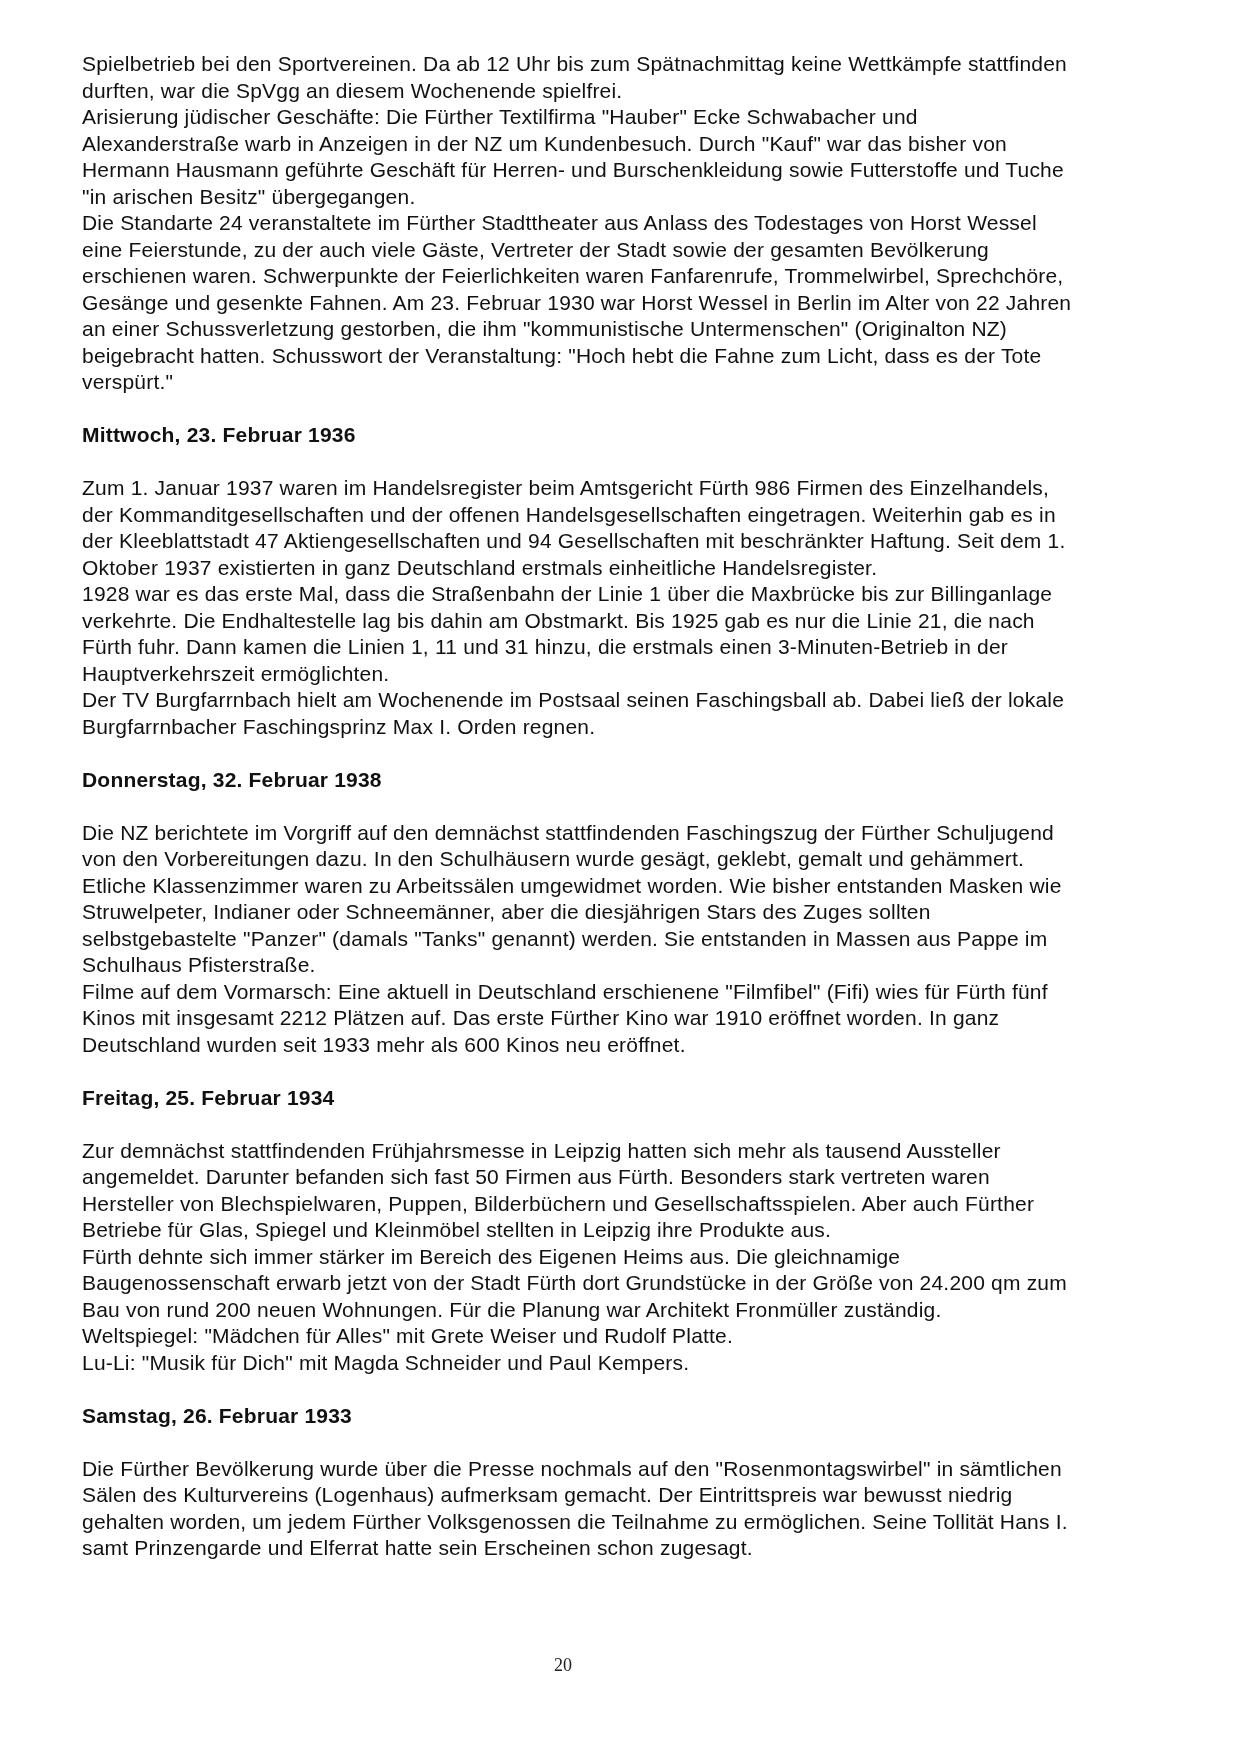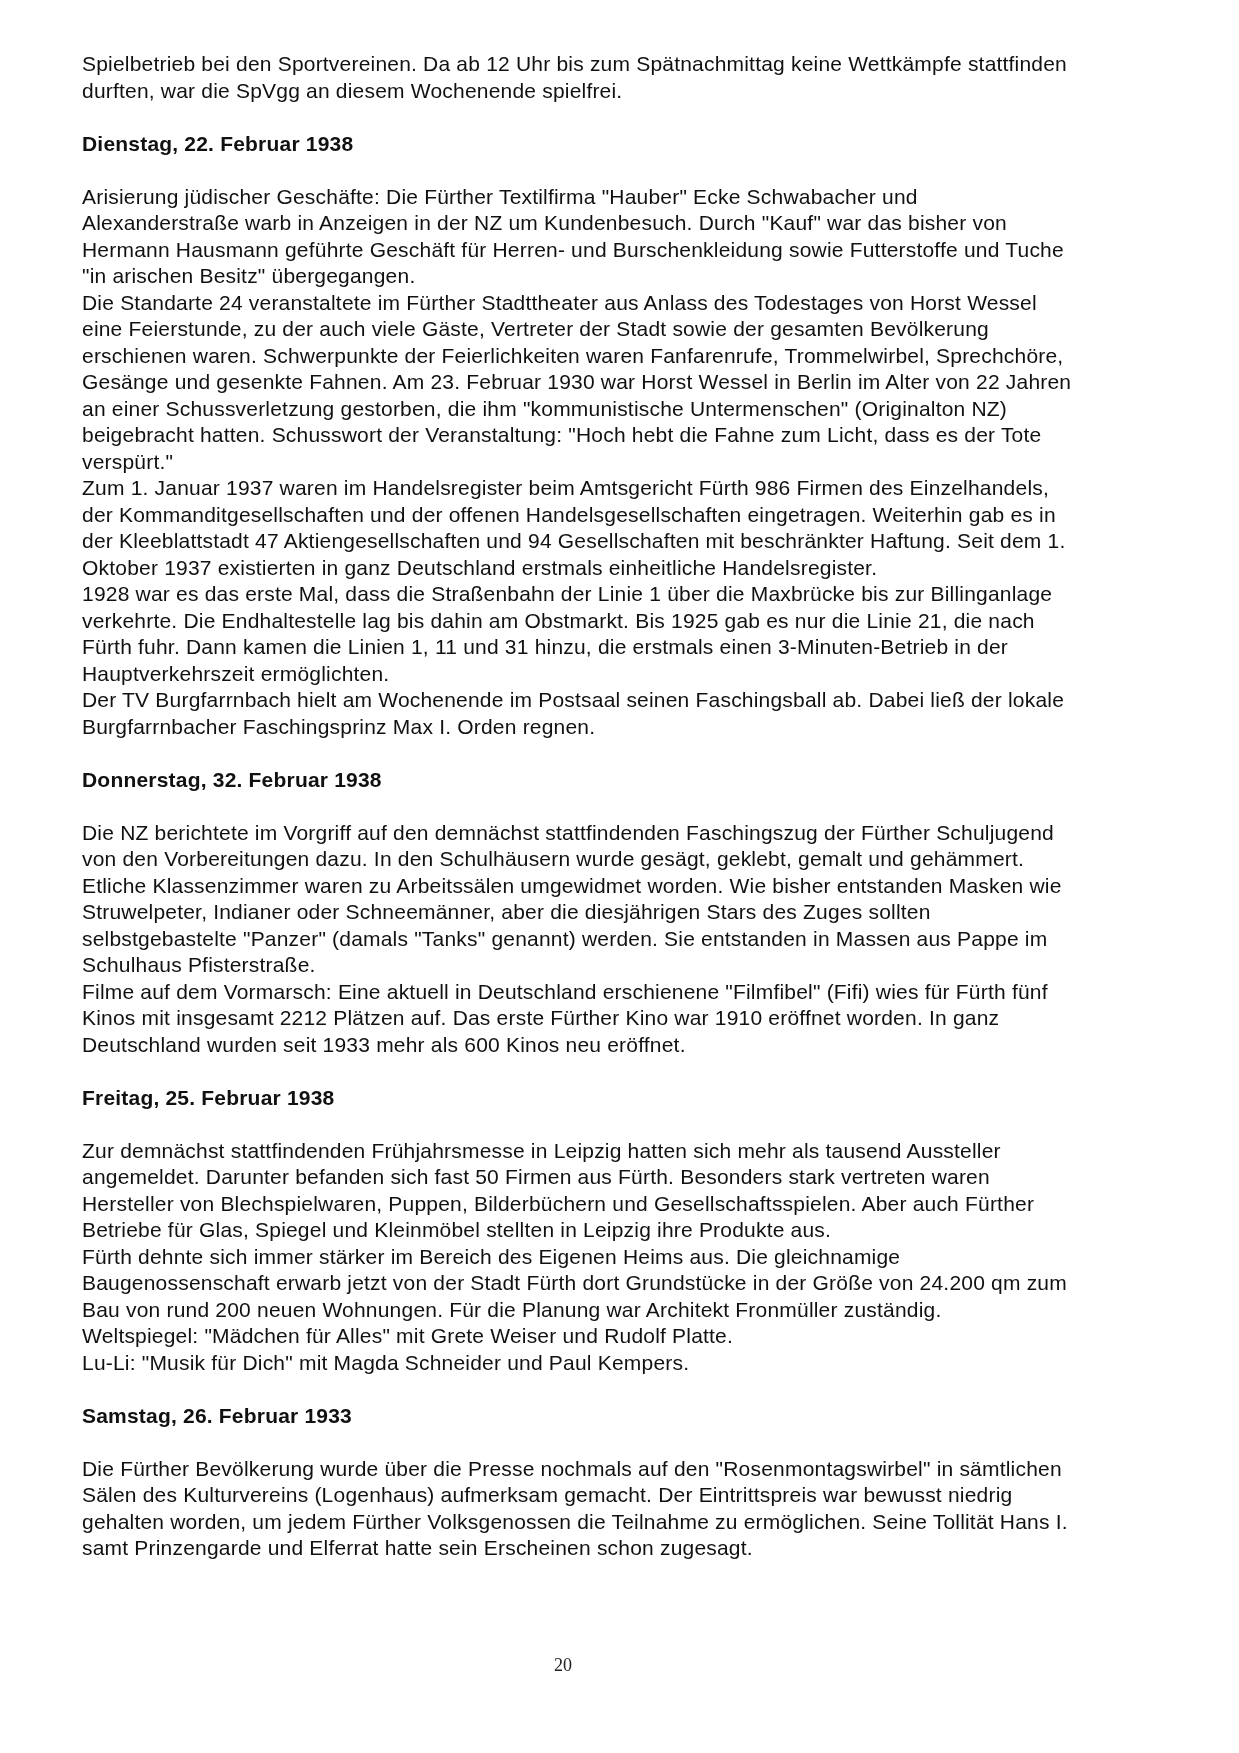--- a/index.html
+++ b/index.html
@@ -50,35 +50,35 @@
 </head>
 <body>
 
 <div class="page">
   <div class="content">
 
     <p class="para">Spielbetrieb bei den Sportvereinen. Da ab 12 Uhr bis zum Spätnachmittag keine Wettkämpfe stattfinden
 durften, war die SpVgg an diesem Wochenende spielfrei.</p>
 
     <section>
-      <h2 class="heading">Dienstag, 22. Februar 1938</h2>
       <p class="para">Arisierung jüdischer Geschäfte: Die Fürther Textilfirma "Hauber" Ecke Schwabacher und
 Alexanderstraße warb in Anzeigen in der NZ um Kundenbesuch. Durch "Kauf" war das bisher von
 Hermann Hausmann geführte Geschäft für Herren- und Burschenkleidung sowie Futterstoffe und Tuche
 "in arischen Besitz" übergegangen.
 Die Standarte 24 veranstaltete im Fürther Stadttheater aus Anlass des Todestages von Horst Wessel
 eine Feierstunde, zu der auch viele Gäste, Vertreter der Stadt sowie der gesamten Bevölkerung
 erschienen waren. Schwerpunkte der Feierlichkeiten waren Fanfarenrufe, Trommelwirbel, Sprechchöre,
 Gesänge und gesenkte Fahnen. Am 23. Februar 1930 war Horst Wessel in Berlin im Alter von 22 Jahren
 an einer Schussverletzung gestorben, die ihm "kommunistische Untermenschen" (Originalton NZ)
 beigebracht hatten. Schusswort der Veranstaltung: "Hoch hebt die Fahne zum Licht, dass es der Tote
 verspürt."</p>
     </section>
 
     <section>
+      <h2 class="heading">Mittwoch, 23. Februar 1936</h2>
       <p class="para">Zum 1. Januar 1937 waren im Handelsregister beim Amtsgericht Fürth 986 Firmen des Einzelhandels,
 der Kommanditgesellschaften und der offenen Handelsgesellschaften eingetragen. Weiterhin gab es in
 der Kleeblattstadt 47 Aktiengesellschaften und 94 Gesellschaften mit beschränkter Haftung. Seit dem 1.
 Oktober 1937 existierten in ganz Deutschland erstmals einheitliche Handelsregister.
 1928 war es das erste Mal, dass die Straßenbahn der Linie 1 über die Maxbrücke bis zur Billinganlage
 verkehrte. Die Endhaltestelle lag bis dahin am Obstmarkt. Bis 1925 gab es nur die Linie 21, die nach
 Fürth fuhr. Dann kamen die Linien 1, 11 und 31 hinzu, die erstmals einen 3-Minuten-Betrieb in der
 Hauptverkehrszeit ermöglichten.
 Der TV Burgfarrnbach hielt am Wochenende im Postsaal seinen Faschingsball ab. Dabei ließ der lokale
 Burgfarrnbacher Faschingsprinz Max I. Orden regnen.</p>
@@ -91,21 +91,21 @@
 Etliche Klassenzimmer waren zu Arbeitssälen umgewidmet worden. Wie bisher entstanden Masken wie
 Struwelpeter, Indianer oder Schneemänner, aber die diesjährigen Stars des Zuges sollten
 selbstgebastelte "Panzer" (damals "Tanks" genannt) werden. Sie entstanden in Massen aus Pappe im
 Schulhaus Pfisterstraße.
 Filme auf dem Vormarsch: Eine aktuell in Deutschland erschienene "Filmfibel" (Fifi) wies für Fürth fünf
 Kinos mit insgesamt 2212 Plätzen auf. Das erste Fürther Kino war 1910 eröffnet worden. In ganz
 Deutschland wurden seit 1933 mehr als 600 Kinos neu eröffnet.</p>
     </section>
 
     <section>
-      <h2 class="heading">Freitag, 25. Februar 1938</h2>
+      <h2 class="heading">Freitag, 25. Februar 1934</h2>
       <p class="para">Zur demnächst stattfindenden Frühjahrsmesse in Leipzig hatten sich mehr als tausend Aussteller
 angemeldet. Darunter befanden sich fast 50 Firmen aus Fürth. Besonders stark vertreten waren
 Hersteller von Blechspielwaren, Puppen, Bilderbüchern und Gesellschaftsspielen. Aber auch Fürther
 Betriebe für Glas, Spiegel und Kleinmöbel stellten in Leipzig ihre Produkte aus.
 Fürth dehnte sich immer stärker im Bereich des Eigenen Heims aus. Die gleichnamige
 Baugenossenschaft erwarb jetzt von der Stadt Fürth dort Grundstücke in der Größe von 24.200 qm zum
 Bau von rund 200 neuen Wohnungen. Für die Planung war Architekt Fronmüller zuständig.
 Weltspiegel: "Mädchen für Alles" mit Grete Weiser und Rudolf Platte.
 Lu-Li: "Musik für Dich" mit Magda Schneider und Paul Kempers.</p>
     </section>

